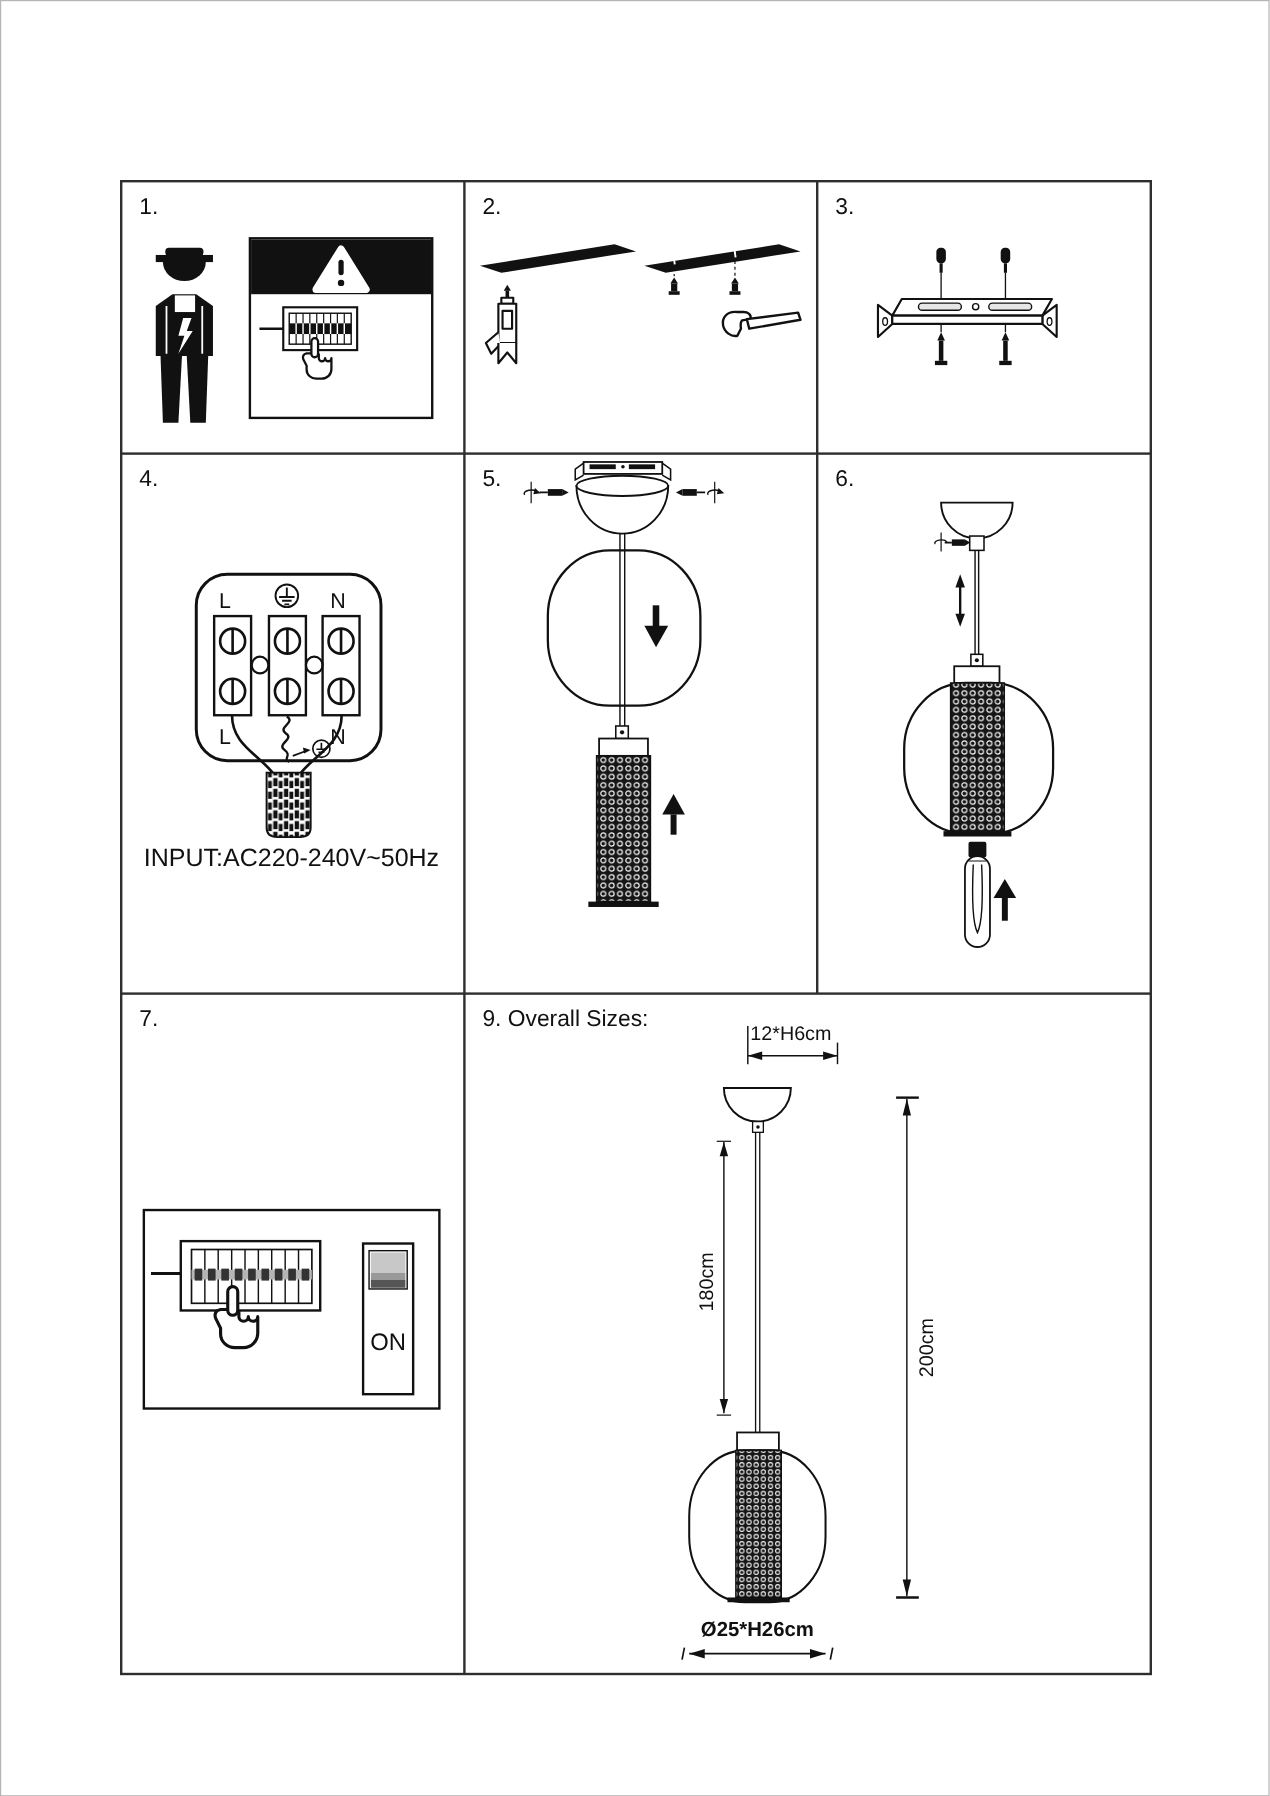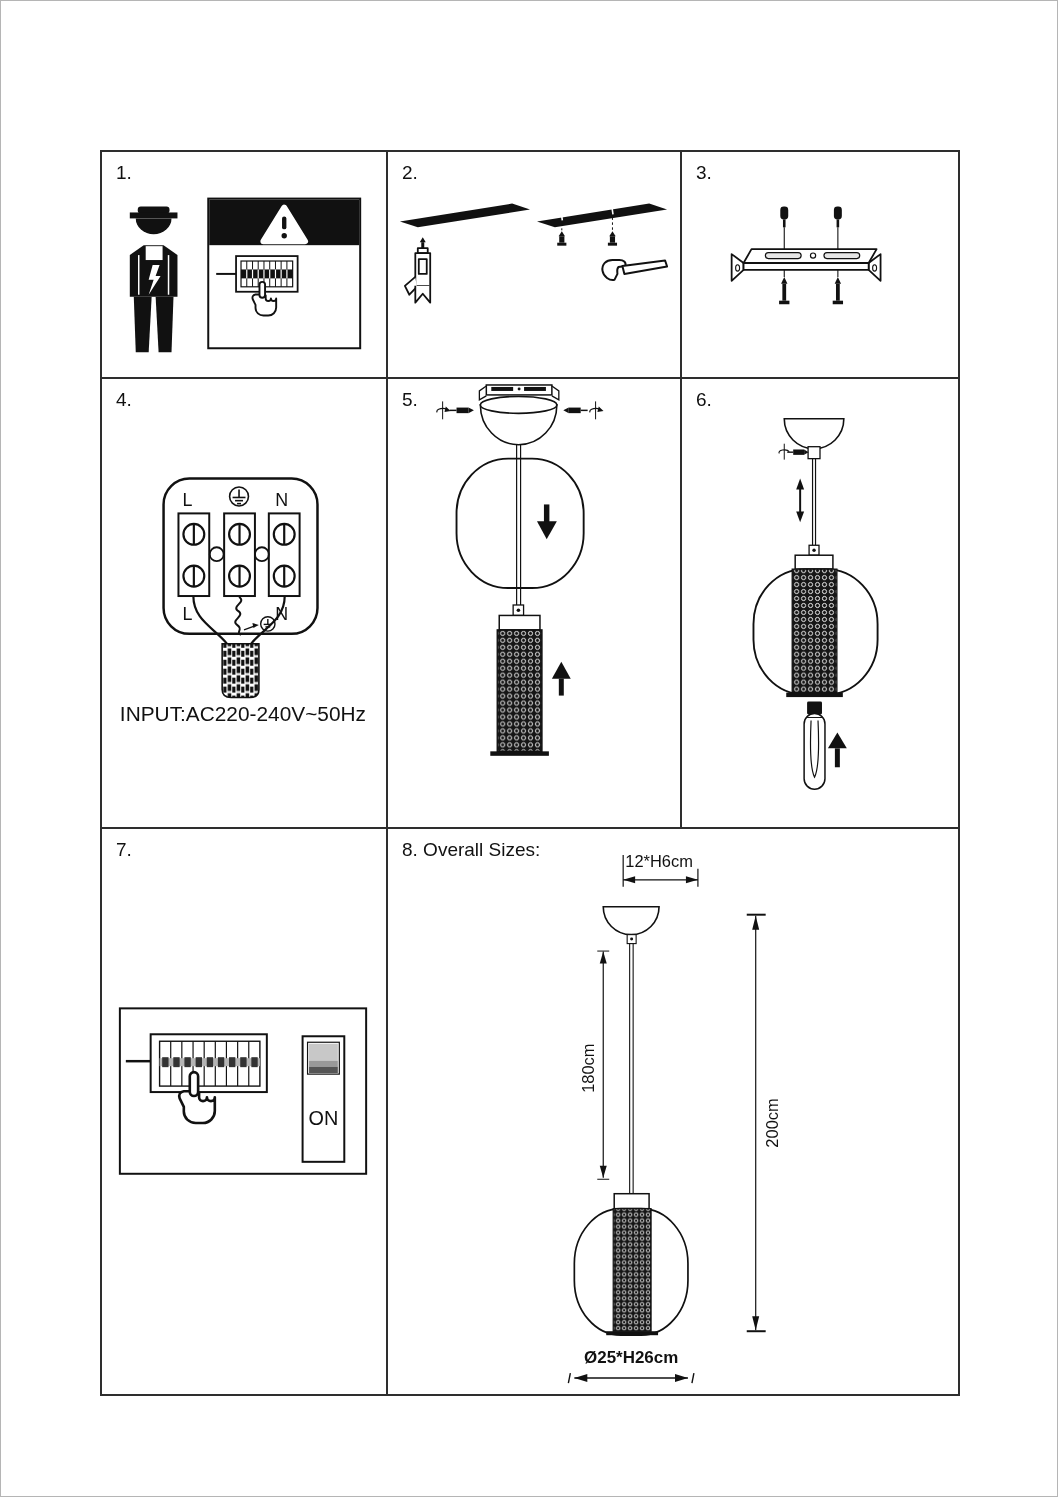--- a/index.html
+++ b/index.html
@@ -398,21 +398,21 @@
           <rect x="5" y="6" width="32" height="32" fill="#fff" stroke="#111" stroke-width="1.2"></rect>
           <rect x="6.5" y="7.5" width="29" height="17" fill="#c8c8c8"></rect>
           <rect x="6.5" y="24.5" width="29" height="6" fill="#999"></rect>
           <rect x="6.5" y="30.5" width="29" height="6.5" fill="#555"></rect>
           <text x="21" y="89" font-size="20" text-anchor="middle" fill="#111">ON</text>
         </g>
       </svg>
     </div>
 
     <div class="cell c32">
-      <div class="step">8. Overall Sizes:</div>
+      <div class="step">9. Overall Sizes:</div>
       <svg viewBox="0 0 572 567" preserveAspectRatio="none">
         <defs>
           <pattern id="meshC" width="6" height="6" patternUnits="userSpaceOnUse">
             <rect width="6" height="6" fill="#161616"></rect>
             <circle cx="3" cy="3" r="1.8" fill="none" stroke="#fff" stroke-width="0.8"></circle>
           </pattern>
         </defs>
 
         <g>
           <text x="272" y="38" font-size="16.5" text-anchor="middle" fill="#111">12*H6cm</text>

